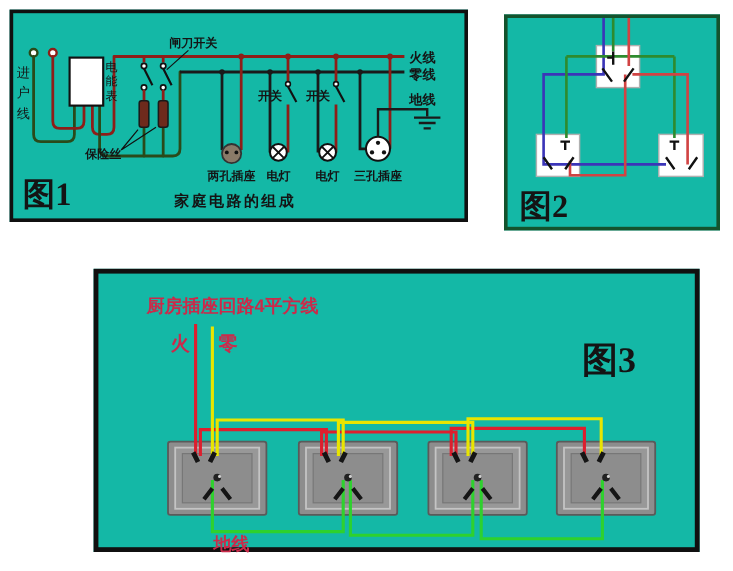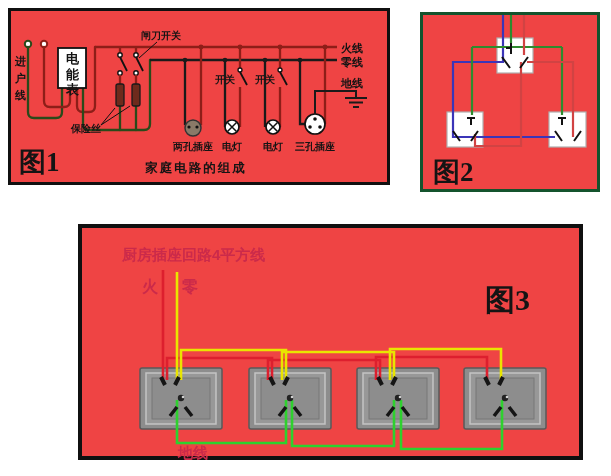--- a/index.html
+++ b/index.html
@@ -1,29 +1,29 @@
 <!DOCTYPE html>
 <html><head>
 <meta charset="utf-8">
 <style>
   html,body{margin:0;padding:0;background:#ffffff;}
   #stage{
     position:relative;width:611px;height:476px;background:#ffffff;overflow:hidden;
     font-family:"Liberation Sans",sans-serif;
   }
-  .figbox{position:absolute;background:#ef4444;box-sizing:border-box;}
+  .figbox{position:absolute;background:#14b8a6;box-sizing:border-box;}
   #fig1{left:8px;top:8px;width:382px;height:177px;border:3px solid #101010;}
   #fig2{left:420px;top:12px;width:180px;height:180px;border:3px solid #14532d;}
   #fig3{left:78px;top:224px;width:505px;height:236px;border:4px solid #101010;}
   svg{position:absolute;left:0;top:0;}
   .vtext{
     position:absolute;width:13px;word-break:break-all;line-height:1.55;
-    font-size:11px;font-weight:700;color:#141414;text-align:right;
+    font-size:11px;font-weight:400;color:#141414;text-align:center;
   }
-  .vtext.meter{font-size:13px;line-height:1.2;}
+  .vtext.meter{font-size:10px;line-height:1.2;margin-left:21px;}
   svg text{font-family:"Liberation Sans",sans-serif;fill:#141414;font-weight:700;}
   .lbl10{font-size:10px;}
   .lbl11{font-size:11px;}
   .cap{font-size:12.5px;letter-spacing:2px;}
   .figlabel{font-family:"Liberation Serif",serif;font-weight:700;}
   .f3red{fill:#cb2a4a;}
 </style>
 </head>
 <body>
 

